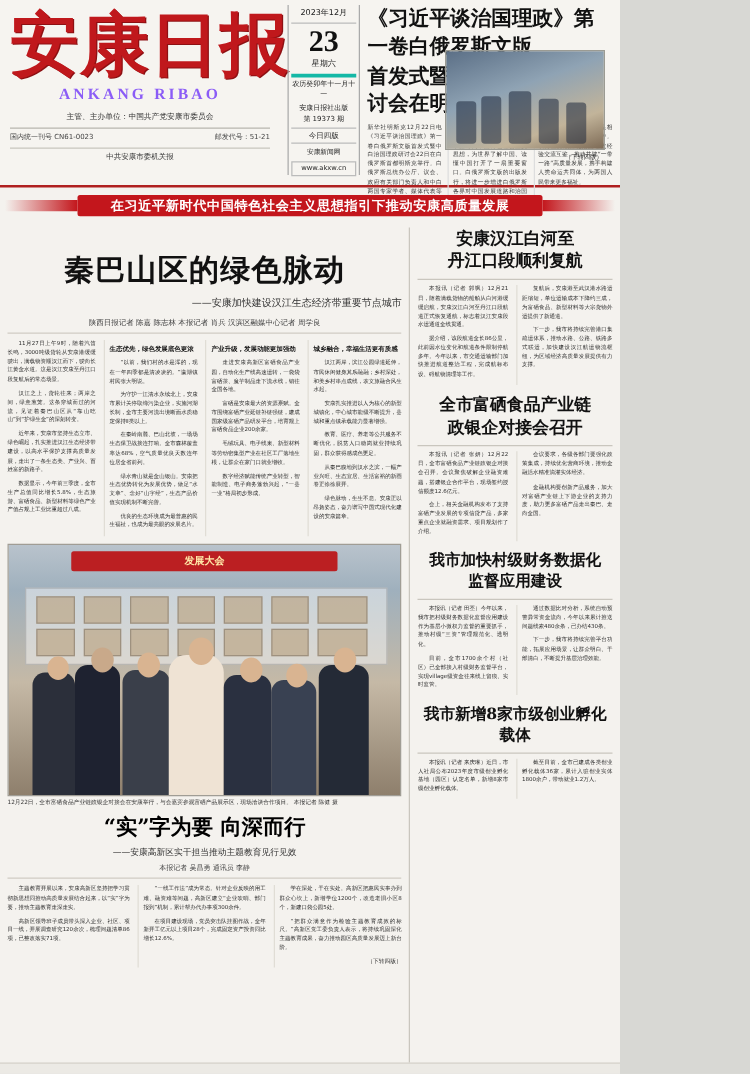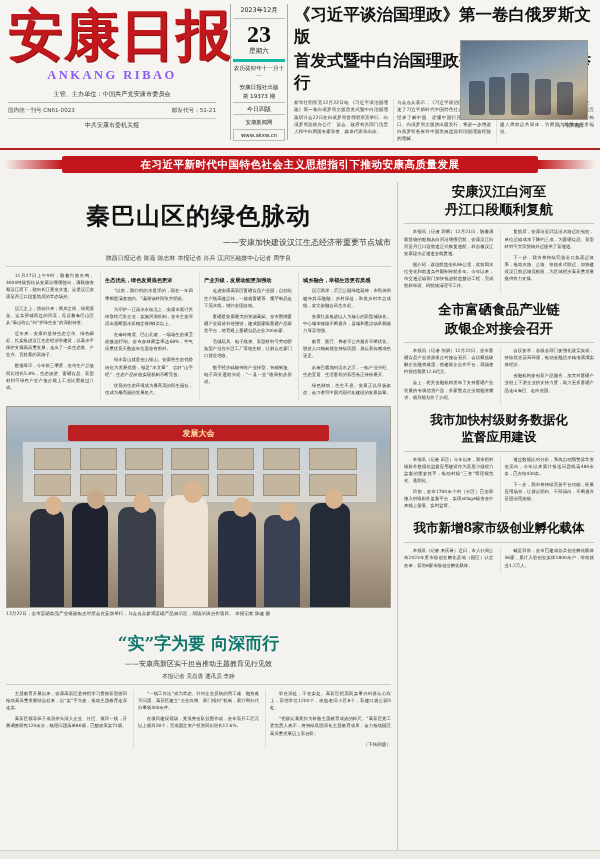--- a/index.html
+++ b/index.html
@@ -5,21 +5,21 @@
   html, body {
     margin: 0;
     padding: 0;
     background: #d8d8d4;
   }
   body {
     font-family: "DejaVu Sans", sans-serif;
   }
   .page {
     position: relative;
-    width: 600px;
+    width: 496px;
     height: 859px;
     background: #f4f2ee;
     overflow: hidden;
     box-sizing: border-box;
   }
 
   
   .masthead {
     position: relative;
     height: 148px;
@@ -283,21 +283,21 @@
     position: relative;
     margin-top: 6px;
     height: 200px;
     background: linear-gradient(180deg,#b9c3cc 0%, #9fb0bd 18%, #c5b9a6 55%, #8e7f6c 100%);
     border: 1px solid #a09d95;
     overflow: hidden;
   }
   .photo .banner-red {
     position: absolute;
     left: 16%;
-    top: 18px;
+    top: 5px;
     width: 68%;
     height: 16px;
     background: #bb1f22;
     border-radius: 2px;
     color: #ffe9a8;
     font-size: 8px;
     display: flex;
     align-items: center;
     justify-content: center;
     font-family: "DejaVu Serif", serif;
@@ -334,22 +334,22 @@
     line-height: 1.5;
     text-align: justify;
   }
 
   
   .sec2-title {
     font-family: "DejaVu Serif", serif;
     font-size: 17px;
     font-weight: bold;
     text-align: center;
-    margin-top: 14px;
-    color: #0f766e;
+    margin-top: 4px;
+    color: #000000;
   }
   .sec2-sub {
     text-align: center;
     font-size: 7px;
     color: #333;
     margin-top: 4px;
   }
   .sec2-byline {
     text-align: center;
     font-size: 5.6px;

